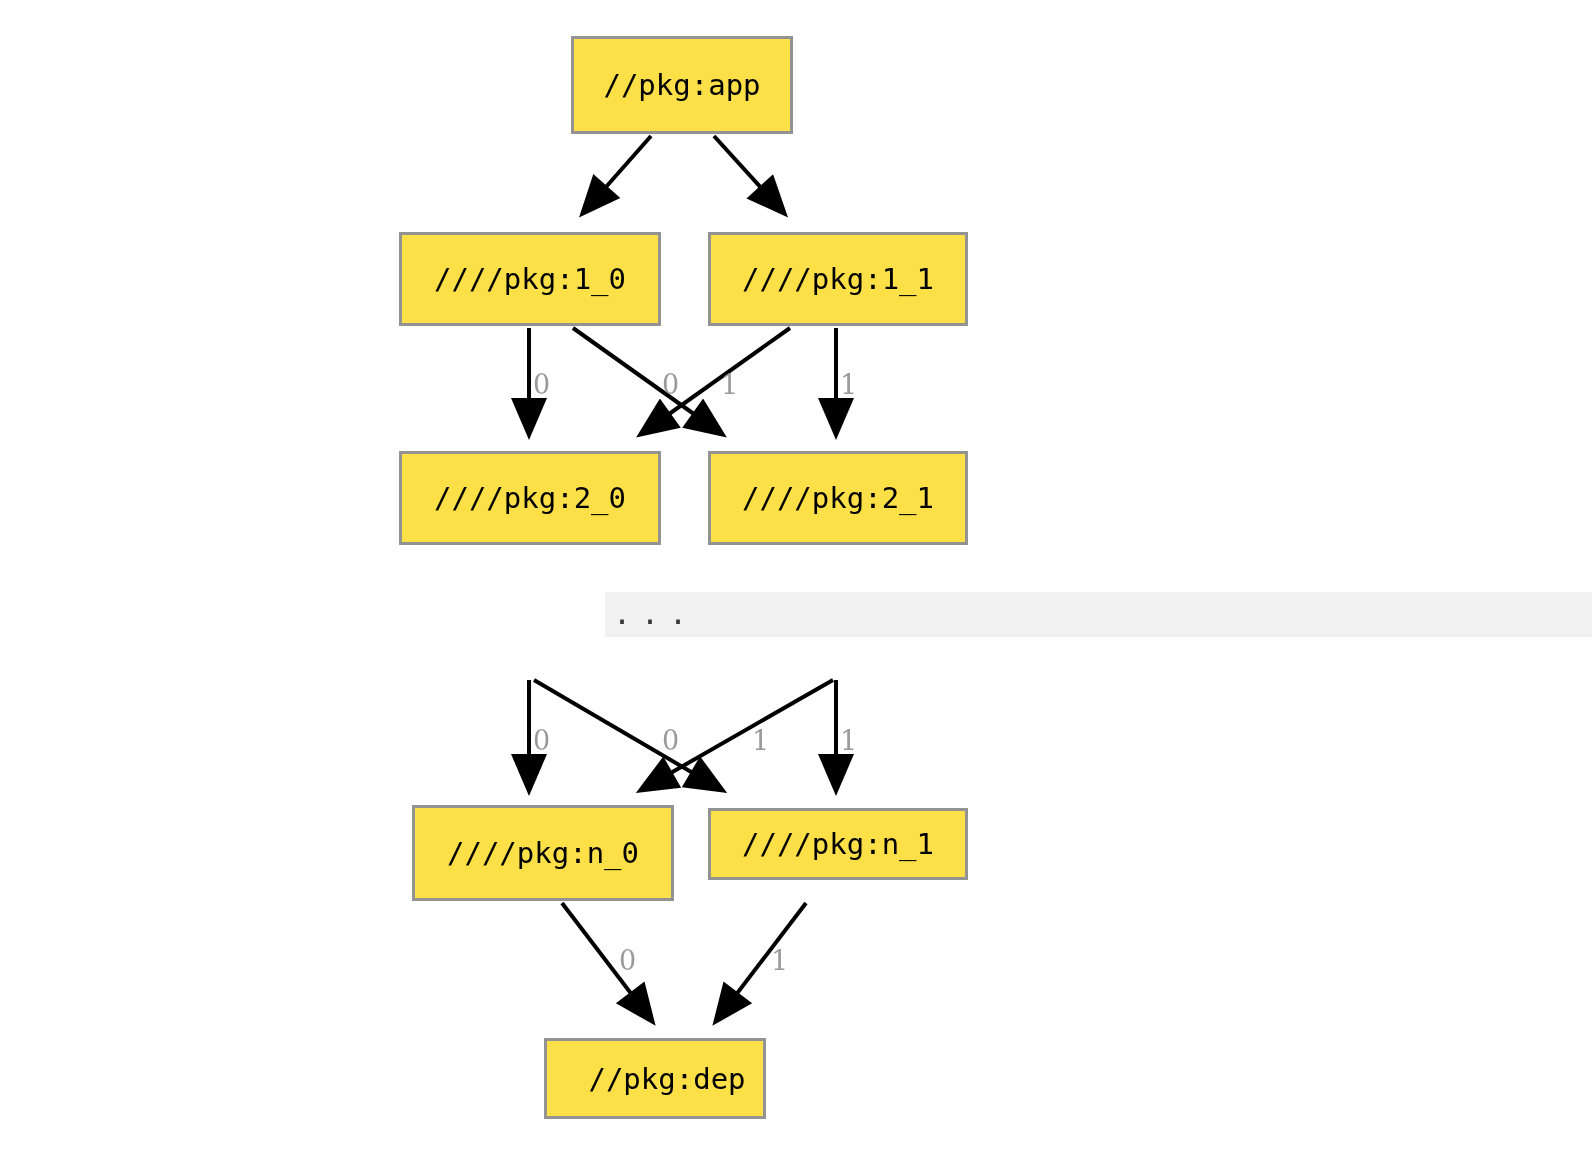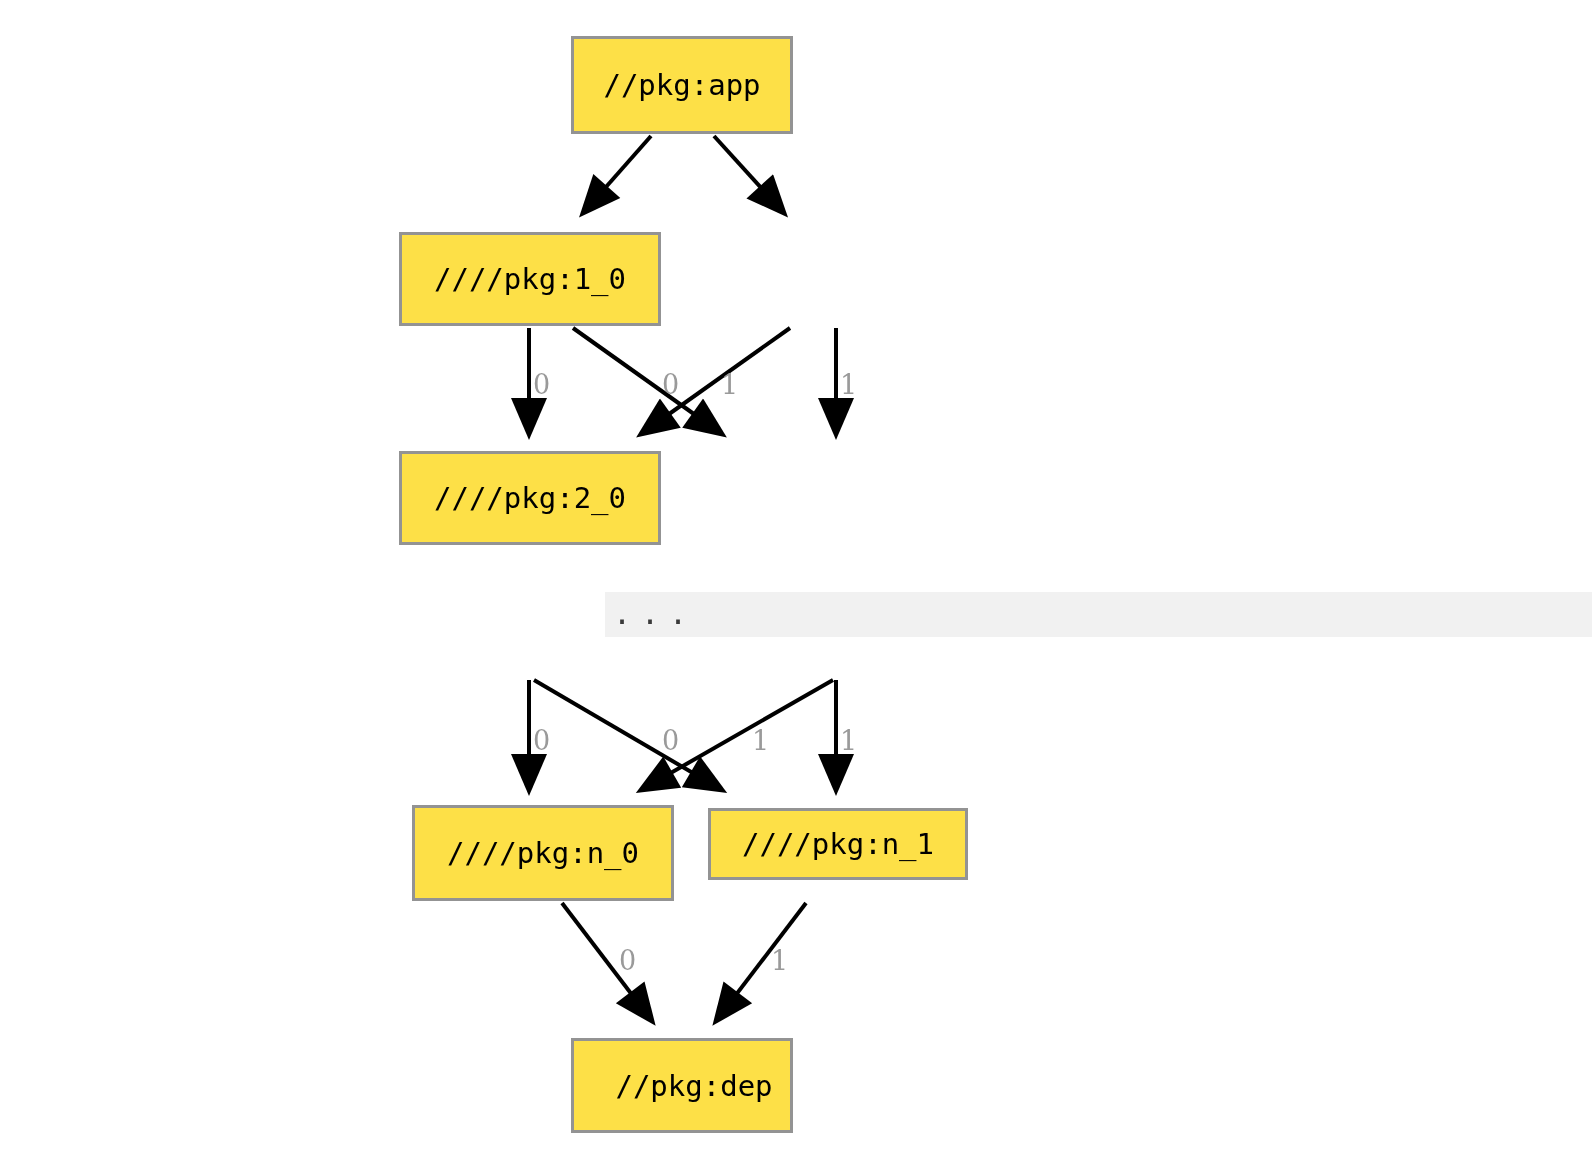--- a/index.html
+++ b/index.html
@@ -143,35 +143,41 @@
   </svg>
 
   <div class="node-box" style="left:571px; top:36px; width:222px; height:98px;">
     <span class="node-label">//pkg:app</span>
   </div>
 
   <div class="node-box" style="left:399px; top:232px; width:262px; height:94px;">
     <span class="node-label">////pkg:1_0</span>
   </div>
 
+  <div class="node-box" style="left:708px; top:232px; width:260px; height:94px;">
+    <span class="node-label">////pkg:1_1</span>
+  </div>
 
   <div class="node-box" style="left:399px; top:451px; width:262px; height:94px;">
     <span class="node-label">////pkg:2_0</span>
   </div>
 
+  <div class="node-box" style="left:708px; top:451px; width:260px; height:94px;">
+    <span class="node-label">////pkg:2_1</span>
+  </div>
 
   <div class="ellipsis-band" style="left:605px; top:592px; width:987px; height:45px;">
     <span class="ellipsis-text">...</span>
   </div>
 
   <div class="node-box" style="left:399px; top:805px; width:262px; height:96px;margin-left:13px;">
     <span class="node-label">////pkg:n_0</span>
   </div>
 
   <div class="node-box" style="left:708px; top:808px; width:260px; height:72px;text-align:right;">
     <span class="node-label">////pkg:n_1</span>
   </div>
 
-  <div class="node-box" style="left:571px; top:1038px; width:222px; height:95px;padding-left:24px;">
+  <div class="node-box" style="left:544px; top:1038px; width:222px; height:81px;padding-left:24px;">
     <span class="node-label">//pkg:dep</span>
   </div>
 
 </div>
 
 </body></html>

